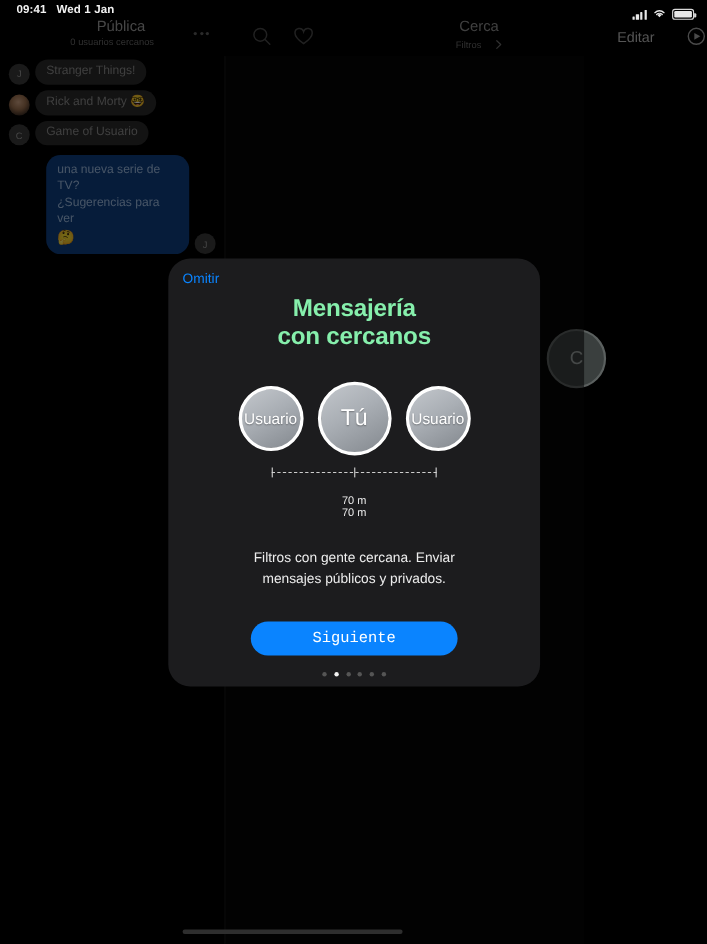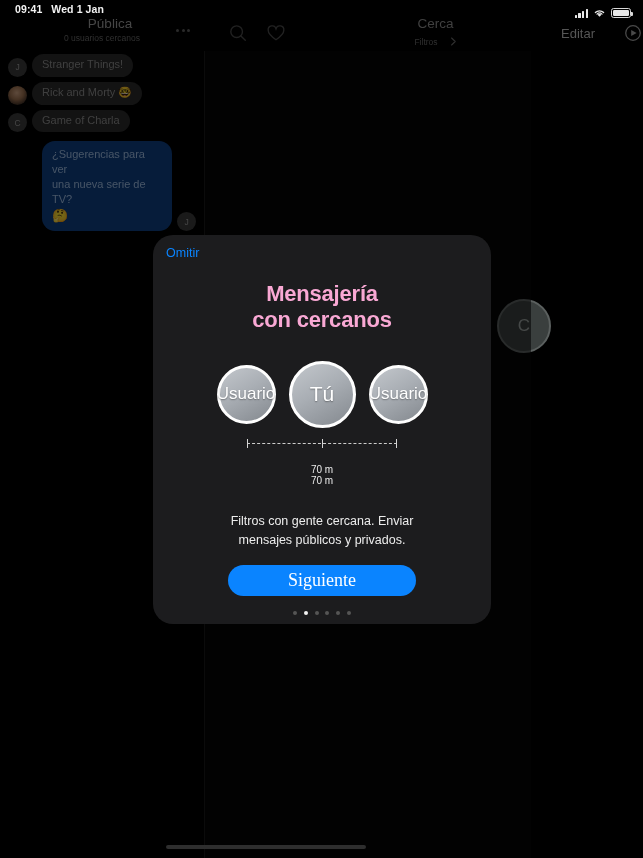--- a/index.html
+++ b/index.html
@@ -115,34 +115,34 @@
   .scrim { position:absolute; inset:0; background:rgba(0,0,0,0.55); z-index:25; }
   .modal {
     position:absolute; left:153px; top:235px; width:338px; height:389px;
     background:#1c1c1e; border-radius:20px; z-index:26; overflow:hidden;
   }
   .skip {
     position:absolute; left:13px; top:11px;
     color:#0a84ff; font-size:12.5px;
   }
   .m-title {
-    margin-top:46px; text-align:center; color:#f9a8d4;
+    margin-top:32px; text-align:center; color:#86efac;
     font-size:22px; font-weight:bold; line-height:1.18; letter-spacing:-0.2px;
   }
 
   
   .diagram { margin-top:28px; display:flex; flex-direction:column; align-items:center; }
   .circles { display:flex; align-items:center; justify-content:center; gap:13px; }
   .puck {
     border-radius:50%; border:3px solid #fefefe;
     background: linear-gradient(150deg, #c3c7cc 0%, #a9aeb4 45%, #83888e 100%);
     display:flex; align-items:center; justify-content:center;
     color:#fff; text-shadow: 0 1px 1.5px rgba(0,0,0,0.35);
   }
-  .puck.side { width:59px; height:59px; font-size:17px; }
+  .puck.side { width:59px; height:59px; font-size:14px; }
   .puck.center { width:67px; height:67px; font-size:21px; }
 
   .ruler { margin-top:11px; width:150px; position:relative; height:9px; }
   .ruler .line {
     position:absolute; left:0; right:0; top:4px; height:0;
     border-top:1.4px dashed #cdcdcd;
   }
   .ruler .cap {
     position:absolute; top:0; width:1.4px; height:9px; background:#d5d5d5;
   }
@@ -153,21 +153,21 @@
   }
   .dists span { flex:1; text-align:center; }
 
   .m-desc {
     margin:26px auto 0; width:222px; text-align:center;
     color:#ededed; font-size:12.5px; line-height:1.5;
   }
   .m-btn {
     position:absolute; left:75px; top:330px; width:188px; height:31px;
     background:#0a84ff; border-radius:16px; border:none;
-    color:#fff; font-size:18px; font-family:Liberation Serif, serif;
+    color:#fff; font-size:14px; font-family:Liberation Mono, monospace;
     display:flex; align-items:center; justify-content:center; cursor:pointer;
   }
   .pager {
     position:absolute; left:0; right:0; bottom:9px;
     display:flex; justify-content:center; gap:6.5px;
   }
   .pager i { width:4.2px; height:4.2px; border-radius:50%; background:#555; display:block; }
   .pager i.on { background:#f2f2f2; }
 
   
@@ -265,27 +265,27 @@
       <div class="bubble">Stranger Things!</div>
     </div>
 
     <div class="msg-row">
       <div class="avatar photo"></div>
       <div class="bubble">Rick and Morty 🤓</div>
     </div>
 
     <div class="msg-row">
       <div class="avatar">C</div>
-      <div class="bubble">Game of Charla</div>
+      <div class="bubble">Game of Usuario</div>
     </div>
 
     <div class="msg-row out">
       <div class="bubble out">
+        <div>una nueva serie de TV?</div>
         <div>¿Sugerencias para ver</div>
-        <div>una nueva serie de TV?</div>
         <div class="emoji">🤔</div>
       </div>
       <div class="avatar">J</div>
     </div>
 
   </div>
   <div class="divider"></div>
 
   <div class="scrim"></div>
 

